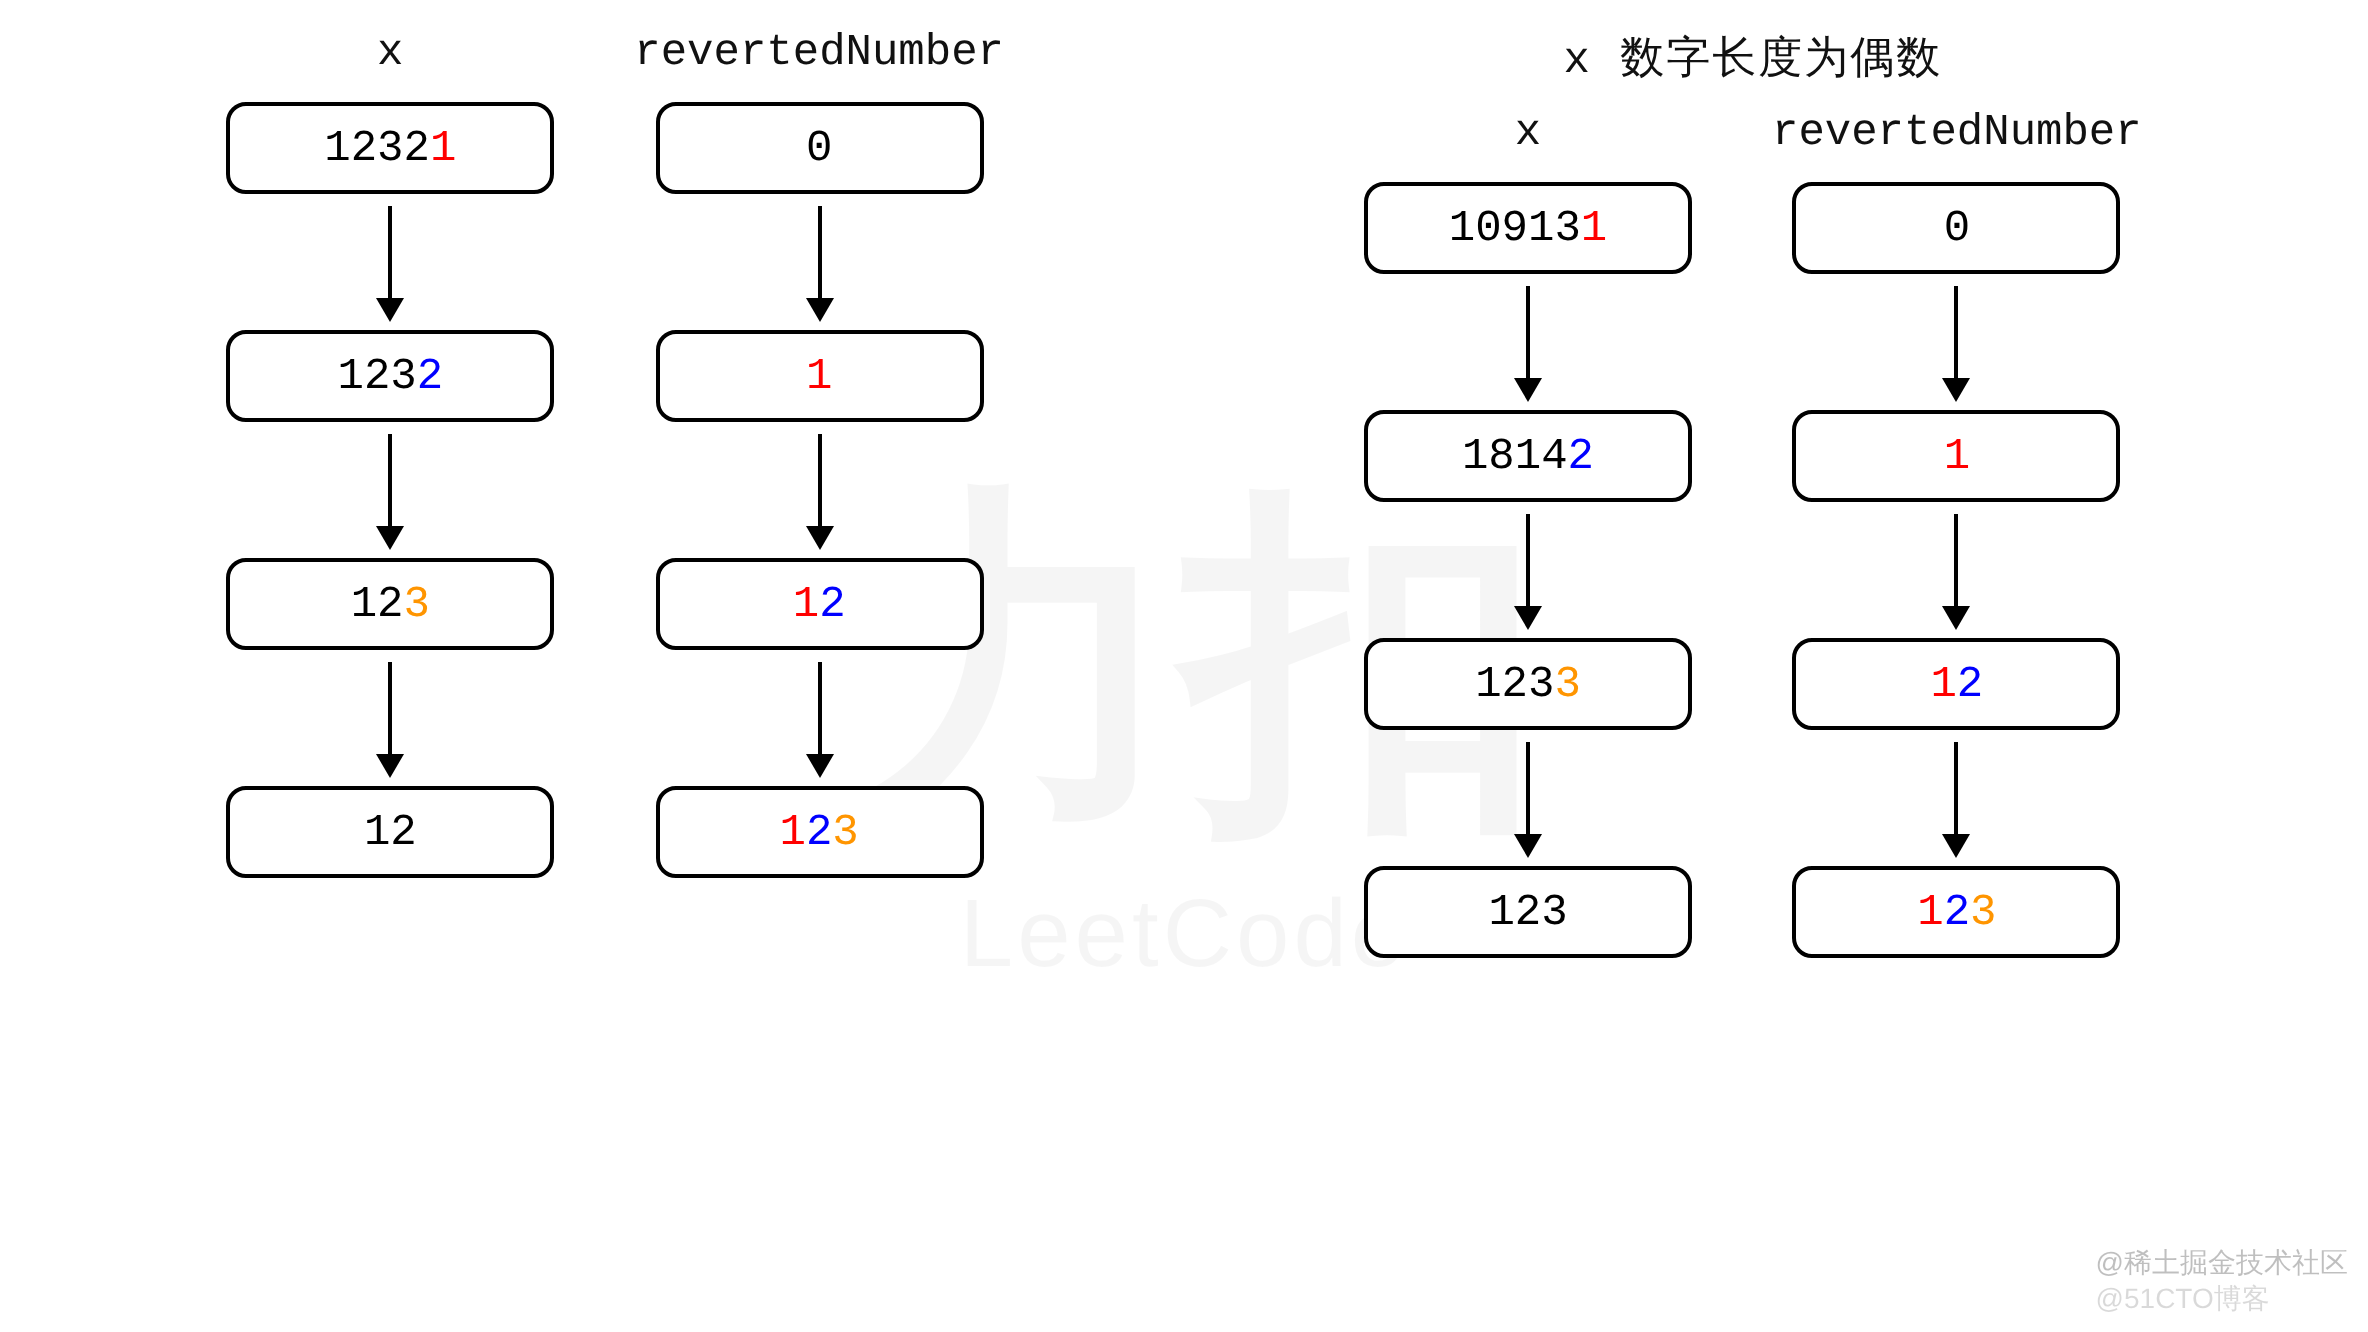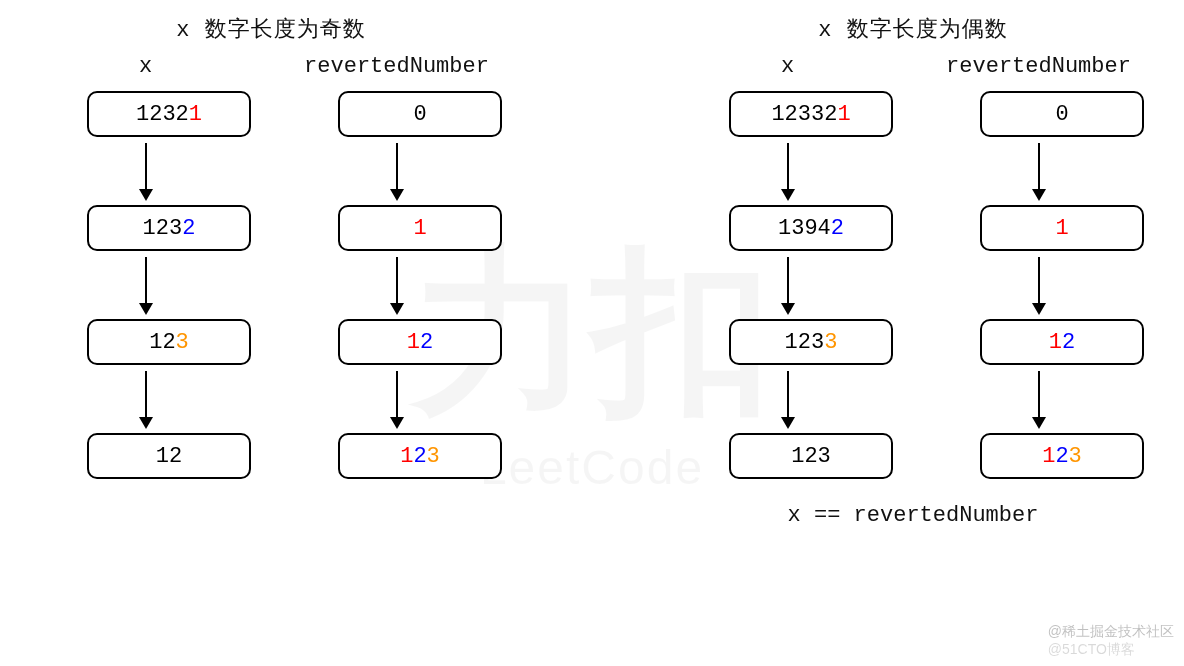--- a/index.html
+++ b/index.html
@@ -48,21 +48,20 @@
   .box {
     width: 160px;
     height: 42px;
     border: 2px solid #000;
     border-radius: 10px;
     display: flex;
     align-items: center;
     justify-content: center;
     font-size: 22px;
     background: #fff;
-    margin-left: 47px;
   }
   .arrow {
     width: 2px;
     height: 56px;
     background: #000;
     position: relative;
     margin: 6px 0;
   }
   .arrow::after {
     content: "";
@@ -120,21 +119,20 @@
 </style>
 </head>
 <body>
 
 <div class="watermark-logo">力扣</div>
 <div class="watermark-sub">LeetCode</div>
 
 <div class="wrap">
 
   <div class="panel">
-    <div class="title">x 数字长度为奇数</div>
     <div class="cols">
       <div class="col">
         <div class="colhead">x</div>
         <div class="box">
             <span class="black">1232</span>
             <span class="red">1</span>
           </div>
         <div class="arrow"></div>
         <div class="box">
             <span class="black">123</span>
@@ -173,26 +171,26 @@
       </div>
     </div>
   </div>
 
   <div class="panel">
     <div class="title">x 数字长度为偶数</div>
     <div class="cols">
       <div class="col">
         <div class="colhead">x</div>
         <div class="box">
-            <span class="black">12332</span>
-            <span class="red">1</span>
-          </div>
-        <div class="arrow"></div>
-        <div class="box">
-            <span class="black">1394</span>
+            <span class="black">10913</span>
+            <span class="red">1</span>
+          </div>
+        <div class="arrow"></div>
+        <div class="box">
+            <span class="black">1814</span>
             <span class="blue">2</span>
           </div>
         <div class="arrow"></div>
         <div class="box">
             <span class="black">123</span>
             <span class="orange">3</span>
           </div>
         <div class="arrow"></div>
         <div class="box">
             <span class="black">123</span>
@@ -213,21 +211,20 @@
             <span class="blue">2</span>
           </div>
         <div class="arrow"></div>
         <div class="box">
             <span class="red">1</span>
             <span class="blue">2</span>
             <span class="orange">3</span>
           </div>
       </div>
     </div>
-    <div class="footer">x == revertedNumber</div>
   </div>
 
 </div>
 
 <div class="corner">
   <div>@稀土掘金技术社区</div>
   <div class="line2">@51CTO博客</div>
 </div>
 
 </body></html>

